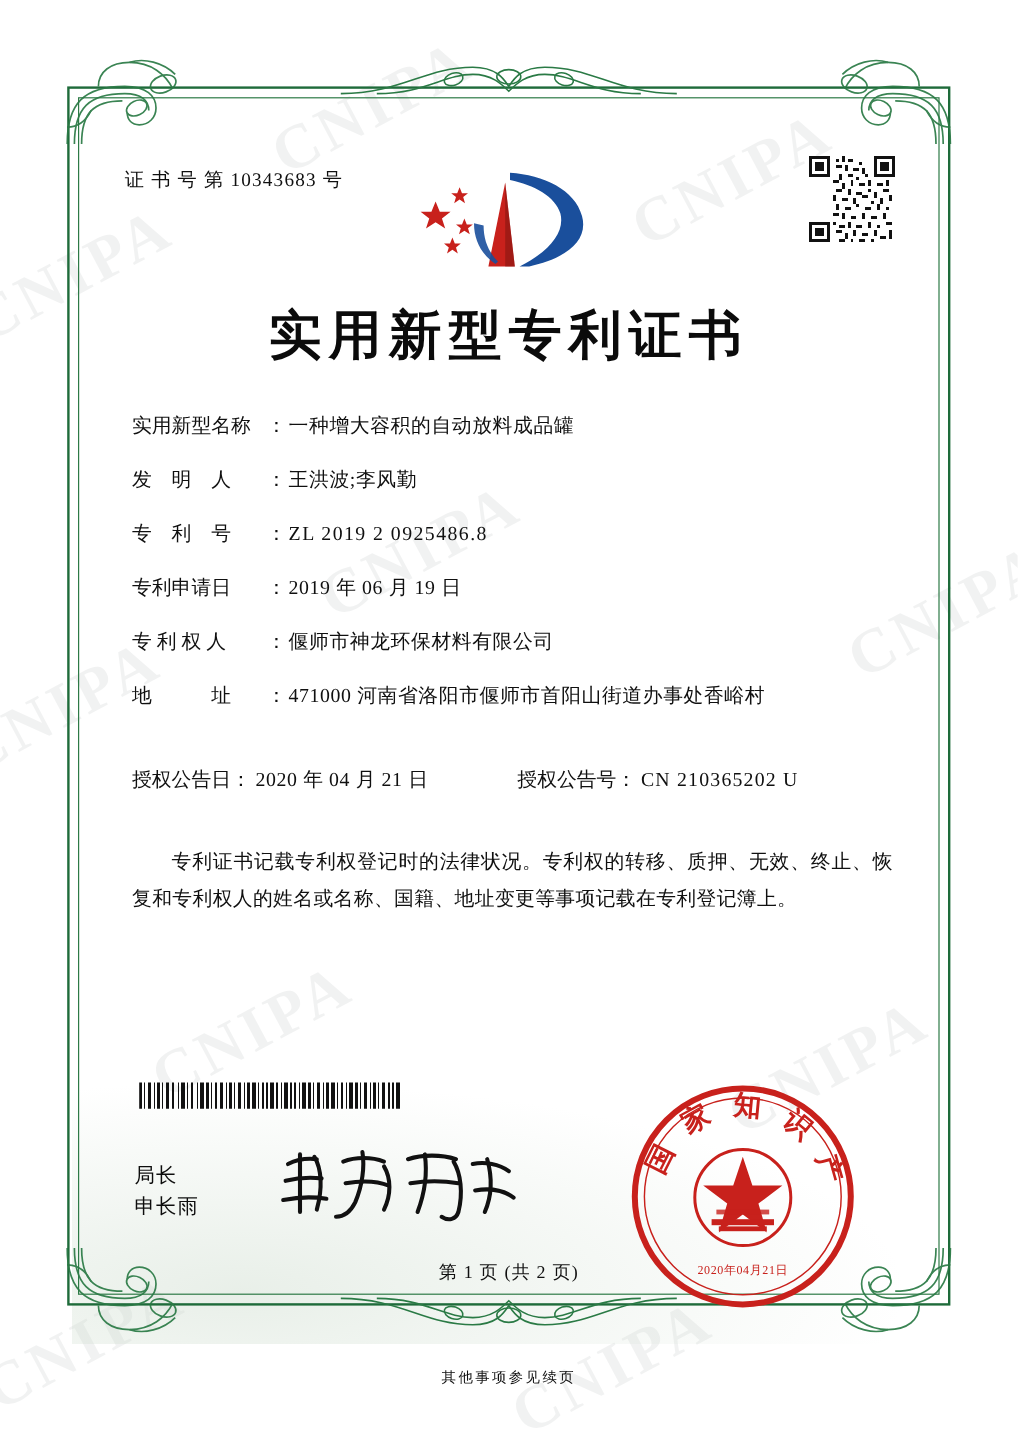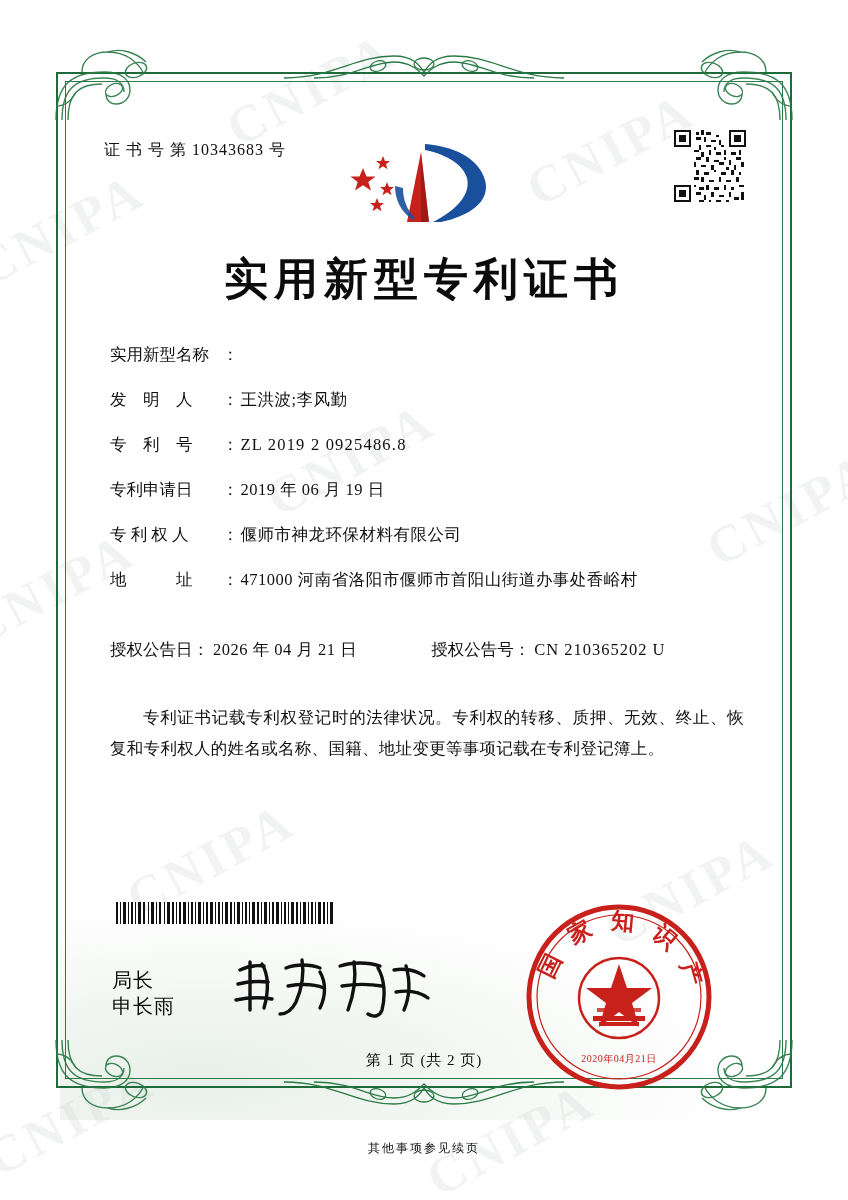--- a/index.html
+++ b/index.html
@@ -200,21 +200,21 @@
     left: 60px;
     top: 830px;
     width: 220px;
     height: 22px;
   }
 
   .sign-block {
     position: absolute;
     left: 56px;
     top: 895px;
-    font-size: 20px;
+    font-size: 17px;
     line-height: 26px;
     color: #0d0d0d;
     letter-spacing: 1px;
   }
 
   .signature-img {
     position: absolute;
     left: 172px;
     top: 880px;
     width: 210px;
@@ -470,20 +470,21 @@
       </g>
     </svg>
 
     <div class="main-title">实用新型专利证书</div>
 
     <div class="fields">
 
       <div class="field-row">
         <span class="field-label">实用新型名称</span>
         <span class="field-colon">：</span>
+        <span class="field-value">一种增大容积的自动放料成品罐</span>
       </div>
 
       <div class="field-row">
         <span class="field-label">发　明　人</span>
         <span class="field-colon">：</span>
         <span class="field-value">王洪波;李风勤</span>
       </div>
 
       <div class="field-row">
         <span class="field-label">专　利　号</span>
@@ -504,21 +505,21 @@
       </div>
 
       <div class="field-row">
         <span class="field-label">地　　　址</span>
         <span class="field-colon">：</span>
         <span class="field-value">471000 河南省洛阳市偃师市首阳山街道办事处香峪村</span>
       </div>
 
       <div class="grant-row">
         <span class="grant-date-label">授权公告日：</span>
-        <span class="grant-date-value">2026 年 04 月 21 日</span>
+        <span class="grant-date-value">2020 年 04 月 21 日</span>
         <span class="grant-no-label">授权公告号：</span>
         <span class="grant-no-value">CN 210365202 U</span>
       </div>
     </div>
 
     <div class="paragraphs">
       <p>专利证书记载专利权登记时的法律状况。专利权的转移、质押、无效、终止、恢复和专利权人的姓名或名称、国籍、地址变更等事项记载在专利登记簿上。</p>
     </div>
 
     <svg class="barcode" viewBox="0 0 220 22" shape-rendering="crispEdges">

